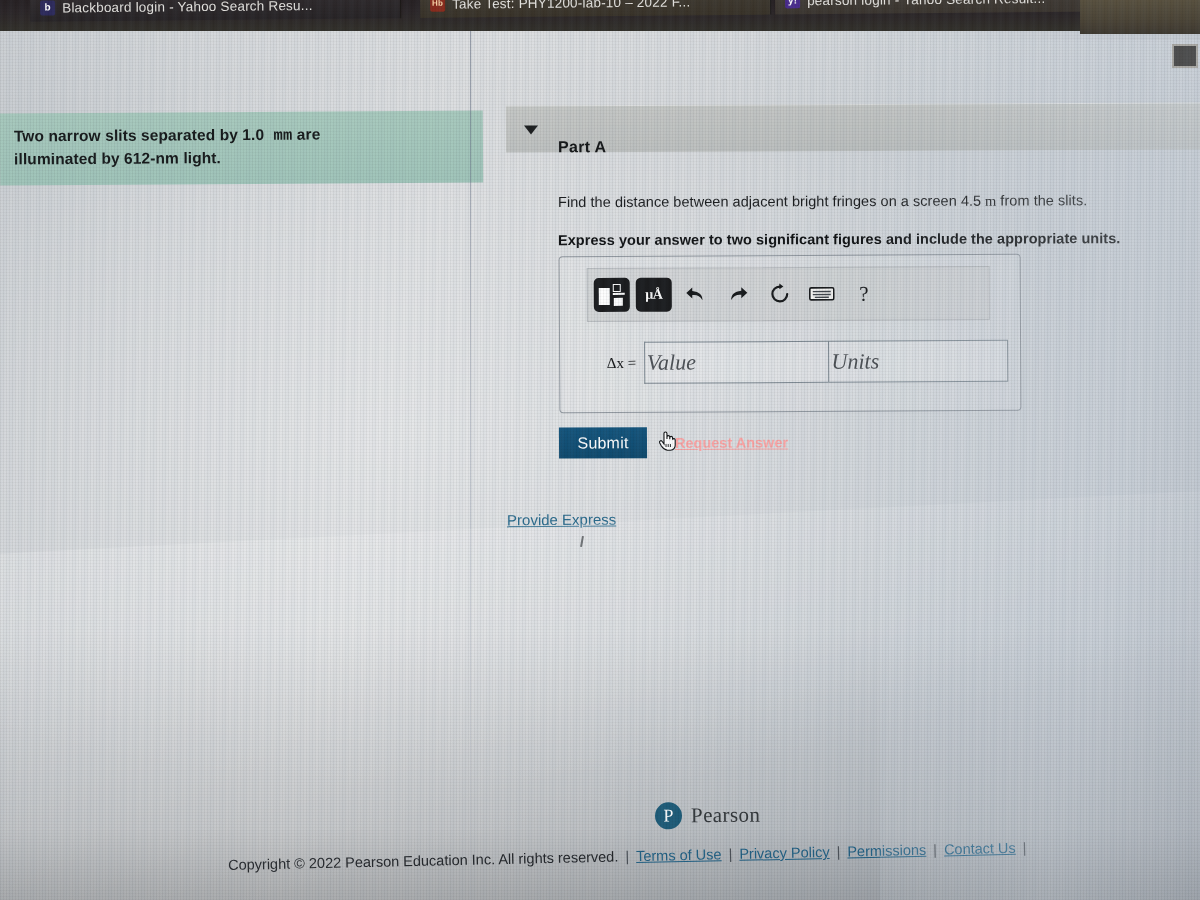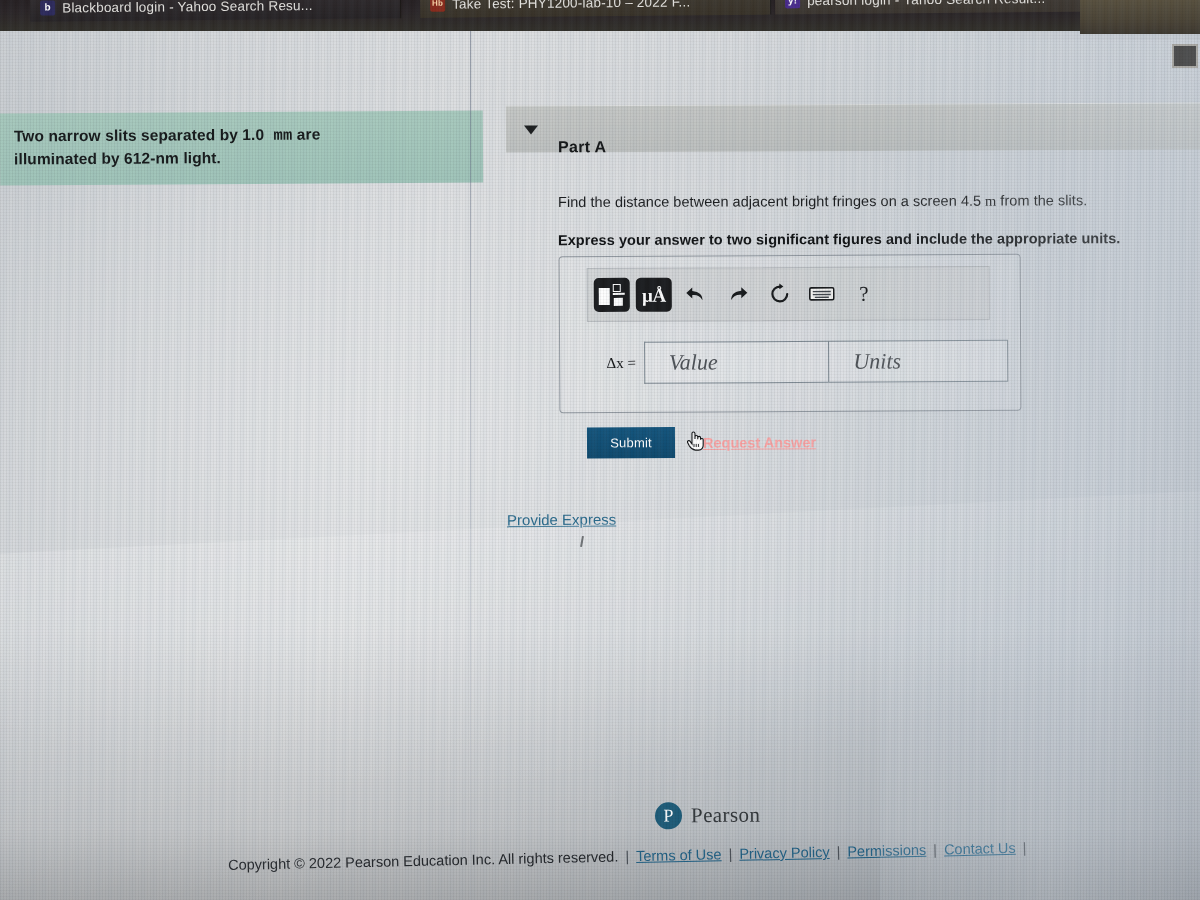--- a/index.html
+++ b/index.html
@@ -251,21 +251,21 @@
     position: absolute; background: #fff; display: block;
   }
   .ico-template i.b1 { left: 0;   top: 4px;  width: 11px; height: 17px; }
   .ico-template i.b2 { left: 14px; top: 0;   width: 6px;  height: 6px; border:1px solid #fff; background:transparent; }
   .ico-template i.b3 { left: 14px; top: 9px; width: 12px; height: 2px; }
   .ico-template i.b4 { left: 15px; top: 14px; width: 9px; height: 8px; }
 
   
   .ico-units {
     color: #fff;
-    font-size: 19px;
+    font-size: 14px;
     font-weight: bold;
     font-family: "Liberation Serif", serif;
     line-height: 1;
     letter-spacing: -.5px;
   }
 
   .tbtn svg { display: block; }
 
   .qmark {
     font-size: 21px;
@@ -290,21 +290,21 @@
     color: #16181a;
     font-family: "Liberation Serif", serif;
   }
   .field {
     height: 42px;
     box-sizing: border-box;
     border: 1px solid #7f8a93;
     background: rgba(255,255,255,0.16);
     display: flex;
     align-items: center;
-    padding-left: 24px;
+    padding-left: 2px;
     font-family: "Liberation Serif", serif;
     font-style: italic;
     font-size: 22px;
     color: #4d5156;
     cursor: text;
   }
   #value-field { width: 190px; border-right: none; }
   #units-field { width: 185px; }
 
   
@@ -313,25 +313,24 @@
     left: 88px; top: 396px;
     display: flex;
     align-items: center;
     gap: 14px;
     transform: rotate(-0.3deg);
   }
   #submit-btn {
     width: 88px; height: 31px;
     background: linear-gradient(180deg,#14557d 0%,#0f4a6e 100%);
     color: #ffffff;
-    font-size: 13px;
+    font-size: 16px;
     display: flex; align-items: center; justify-content: center;
     cursor: pointer;
     letter-spacing: .2px;
-    margin-left: 28px;
   }
   #request-answer {
     color: #fca5a5;
     font-size: 14.5px;
     font-weight: bold;
     text-decoration: underline;
     cursor: pointer;
     position: relative;
     padding-left: 14px;
   }

